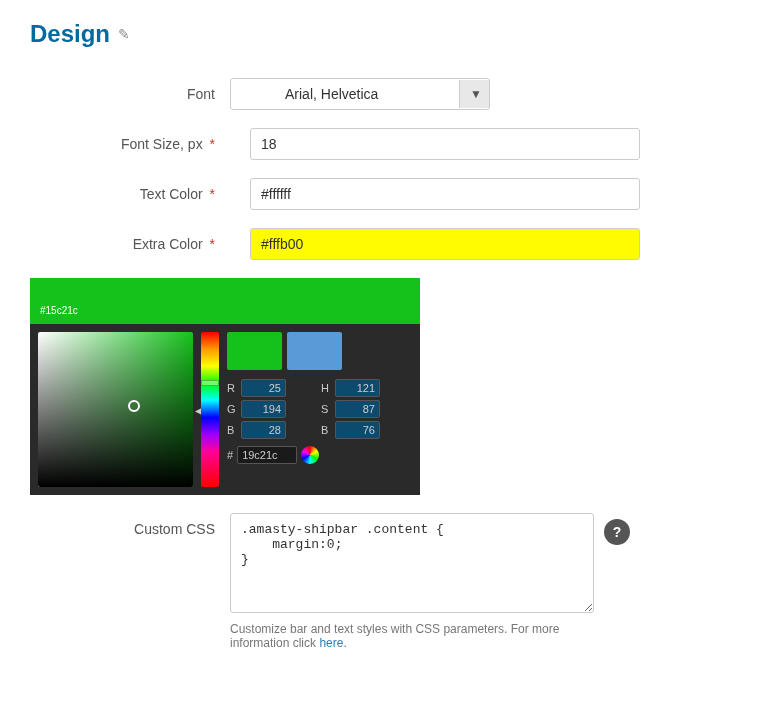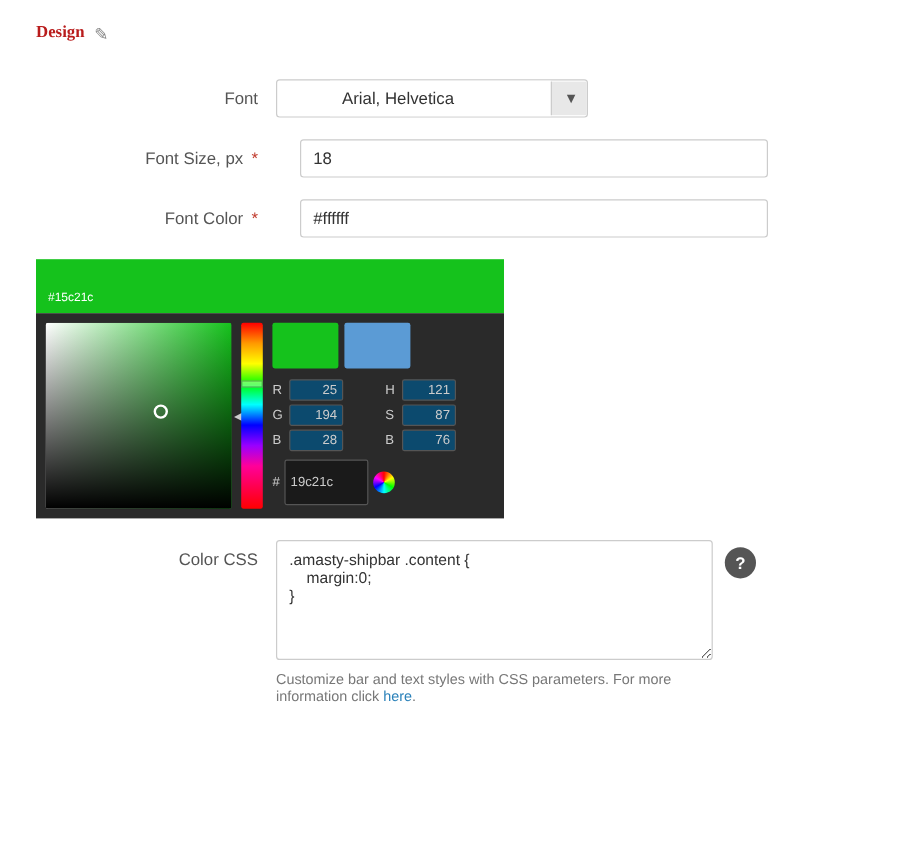--- a/index.html
+++ b/index.html
@@ -14,24 +14,23 @@
       min-height: 707px;
       padding: 20px 30px;
     }
     .page-title {
       display: flex;
       align-items: center;
       gap: 8px;
       margin-bottom: 30px;
     }
     .page-title h1 {
-      font-size: 14px;
+      font-size: 24px;
       font-weight: 600;
-      color: #b91c1c;
-      font-family: Liberation Serif, serif;
+      color: #0369a1;
     }
     .edit-icon {
       color: #888;
       font-size: 14px;
       cursor: pointer;
     }
     .form-row {
       display: flex;
       align-items: flex-start;
       margin-bottom: 18px;
@@ -233,22 +232,22 @@
     }
     .hex-label {
       color: #ccc;
       font-size: 11px;
     }
     .hex-input {
       background: #1a1a1a;
       border: 1px solid #555;
       color: #ccc;
       font-size: 11px;
-      padding: 12px 4px;
-      width: 70px;
+      padding: 2px 4px;
+      width: 60px;
       border-radius: 2px;
     }
     .color-wheel-icon {
       width: 18px;
       height: 18px;
       border-radius: 50%;
       background: conic-gradient(red, yellow, lime, cyan, blue, magenta, red);
       cursor: pointer;
     }
     .custom-css-row {
@@ -260,21 +259,21 @@
       flex: 1;
       max-width: 390px;
       position: relative;
     }
     .css-textarea {
       width: 100%;
       height: 100px;
       padding: 8px 10px;
       border: 1px solid #ccc;
       border-radius: 3px;
-      font-family: Liberation Sans, sans-serif;
+      font-family: Liberation Mono, monospace;
       font-size: 13px;
       color: #333;
       resize: vertical;
       outline: none;
     }
     .help-icon {
       width: 26px;
       height: 26px;
       background: #555;
       border-radius: 50%;
@@ -344,28 +343,37 @@
       <span>Font Size, px</span>
       <span class="required-star">*</span>
     </div>
     <div class="form-control">
       <input type="text" class="form-input" value="18" style="">
     </div>
   </div>
 
   <div class="form-row">
     <div class="form-label">
-      <span>Font Color</span>
+      <span>Text Color</span>
       <span class="required-star">*</span>
     </div>
     <div class="form-control">
       <input type="text" class="form-input" value="#ffffff" style="">
     </div>
   </div>
 
+  <div class="form-row">
+    <div class="form-label">
+      <span>Extra Color</span>
+      <span class="required-star">*</span>
+    </div>
+    <div class="form-control">
+      <input type="text" class="form-input color-input-yellow" value="#fffb00" style="">
+    </div>
+  </div>
 
   <div class="form-row" style="flex-direction:column; align-items:flex-start;">
     <div style="display:flex; align-items:flex-start; width:100%;">
       <div class="color-picker-full">
 
         <div class="color-picker-top">
           <input type="text" style="background: transparent; border: none; color: rgb(255, 255, 255); font-size: 10px; width: 100%; outline: none; margin-top: 20px;" value="#15c21c">
         </div>
 
         <div class="color-picker-body">
@@ -425,21 +433,21 @@
               <div class="color-wheel-icon"></div>
             </div>
           </div>
         </div>
       </div>
     </div>
   </div>
 
   <div class="custom-css-row" style="margin-top: 18px;">
     <div class="form-label">
-      <span>Color CSS</span>
+      <span>Custom CSS</span>
     </div>
     <div style="display:flex; flex-direction:column; flex:1; max-width:400px;">
       <div style="display:flex; align-items:flex-start;">
         <div class="custom-css-control">
           <textarea class="css-textarea" style="">.amasty-shipbar .content {
     margin:0;
 }</textarea>
         </div>
         <div class="help-icon">?</div>
       </div>

